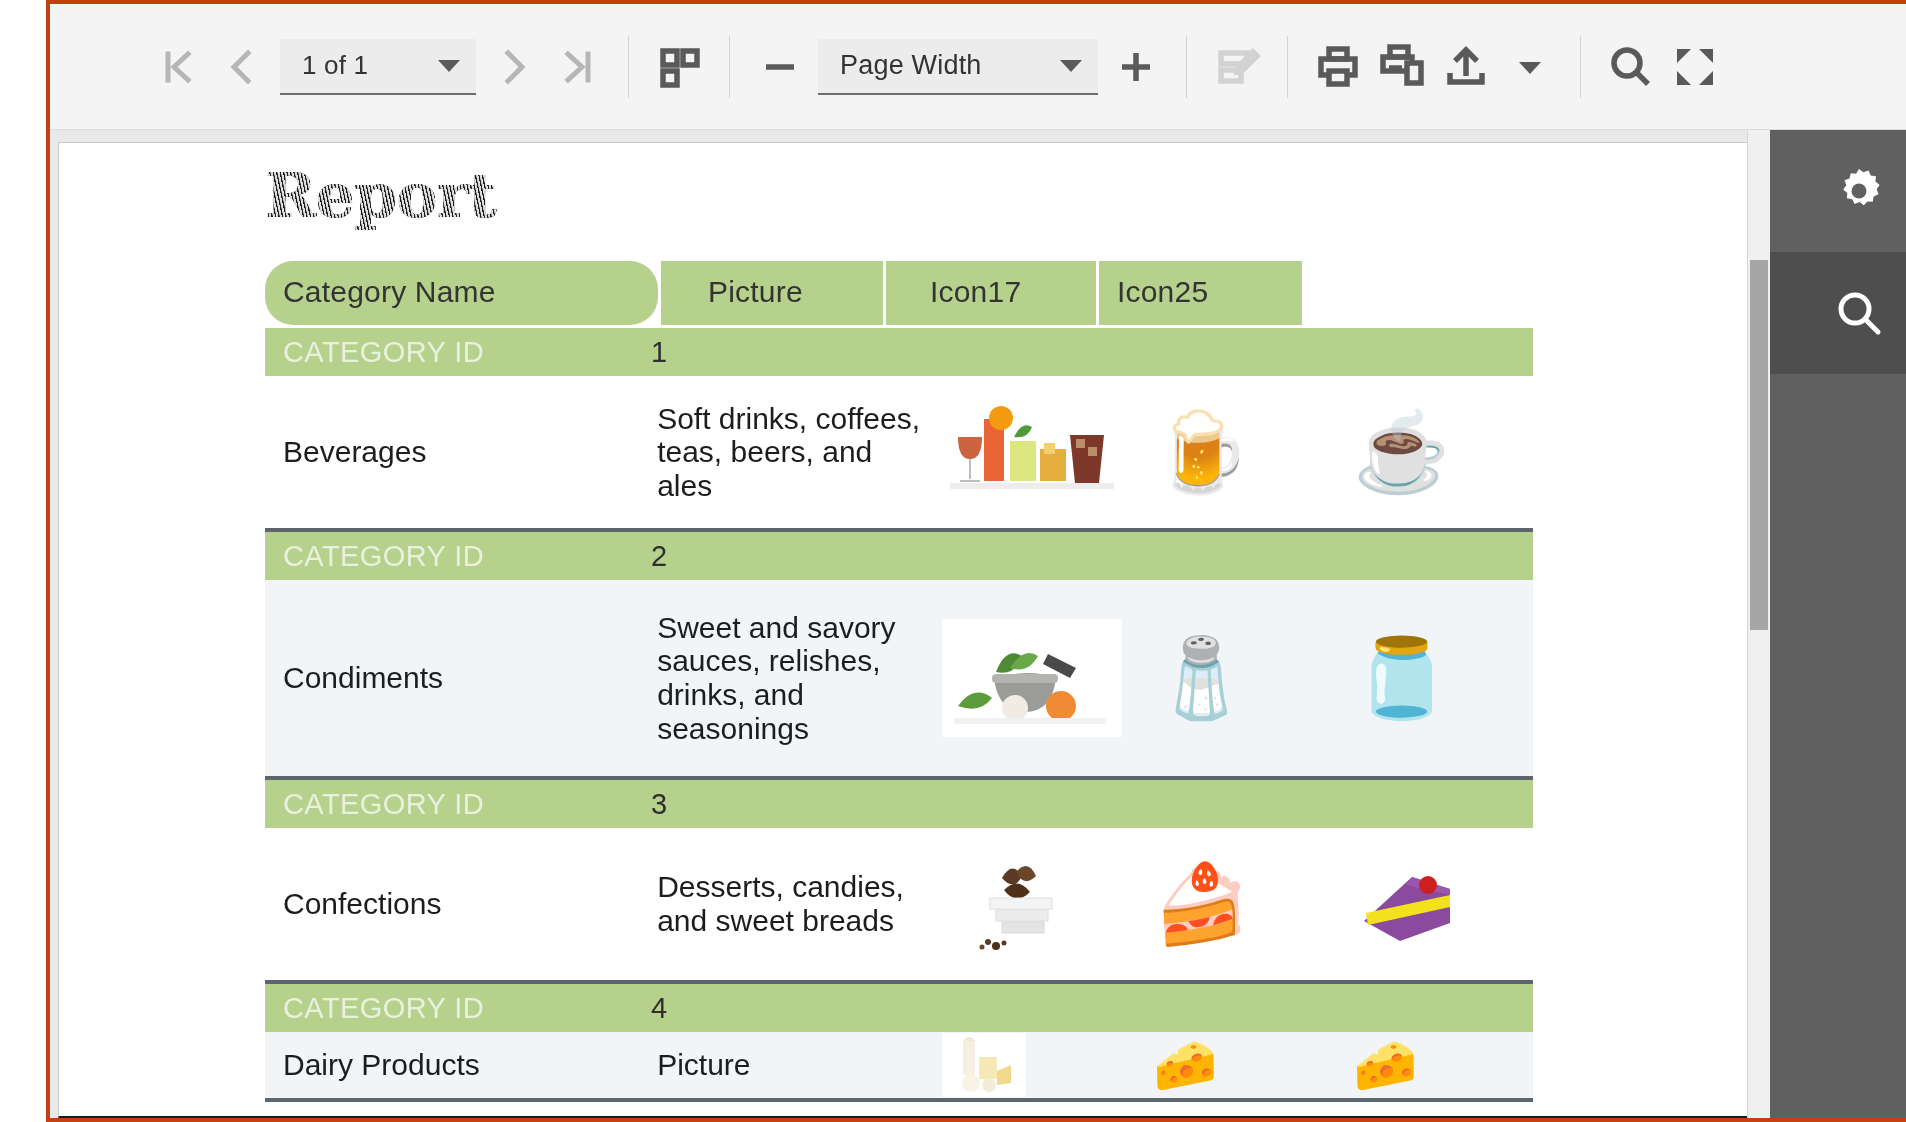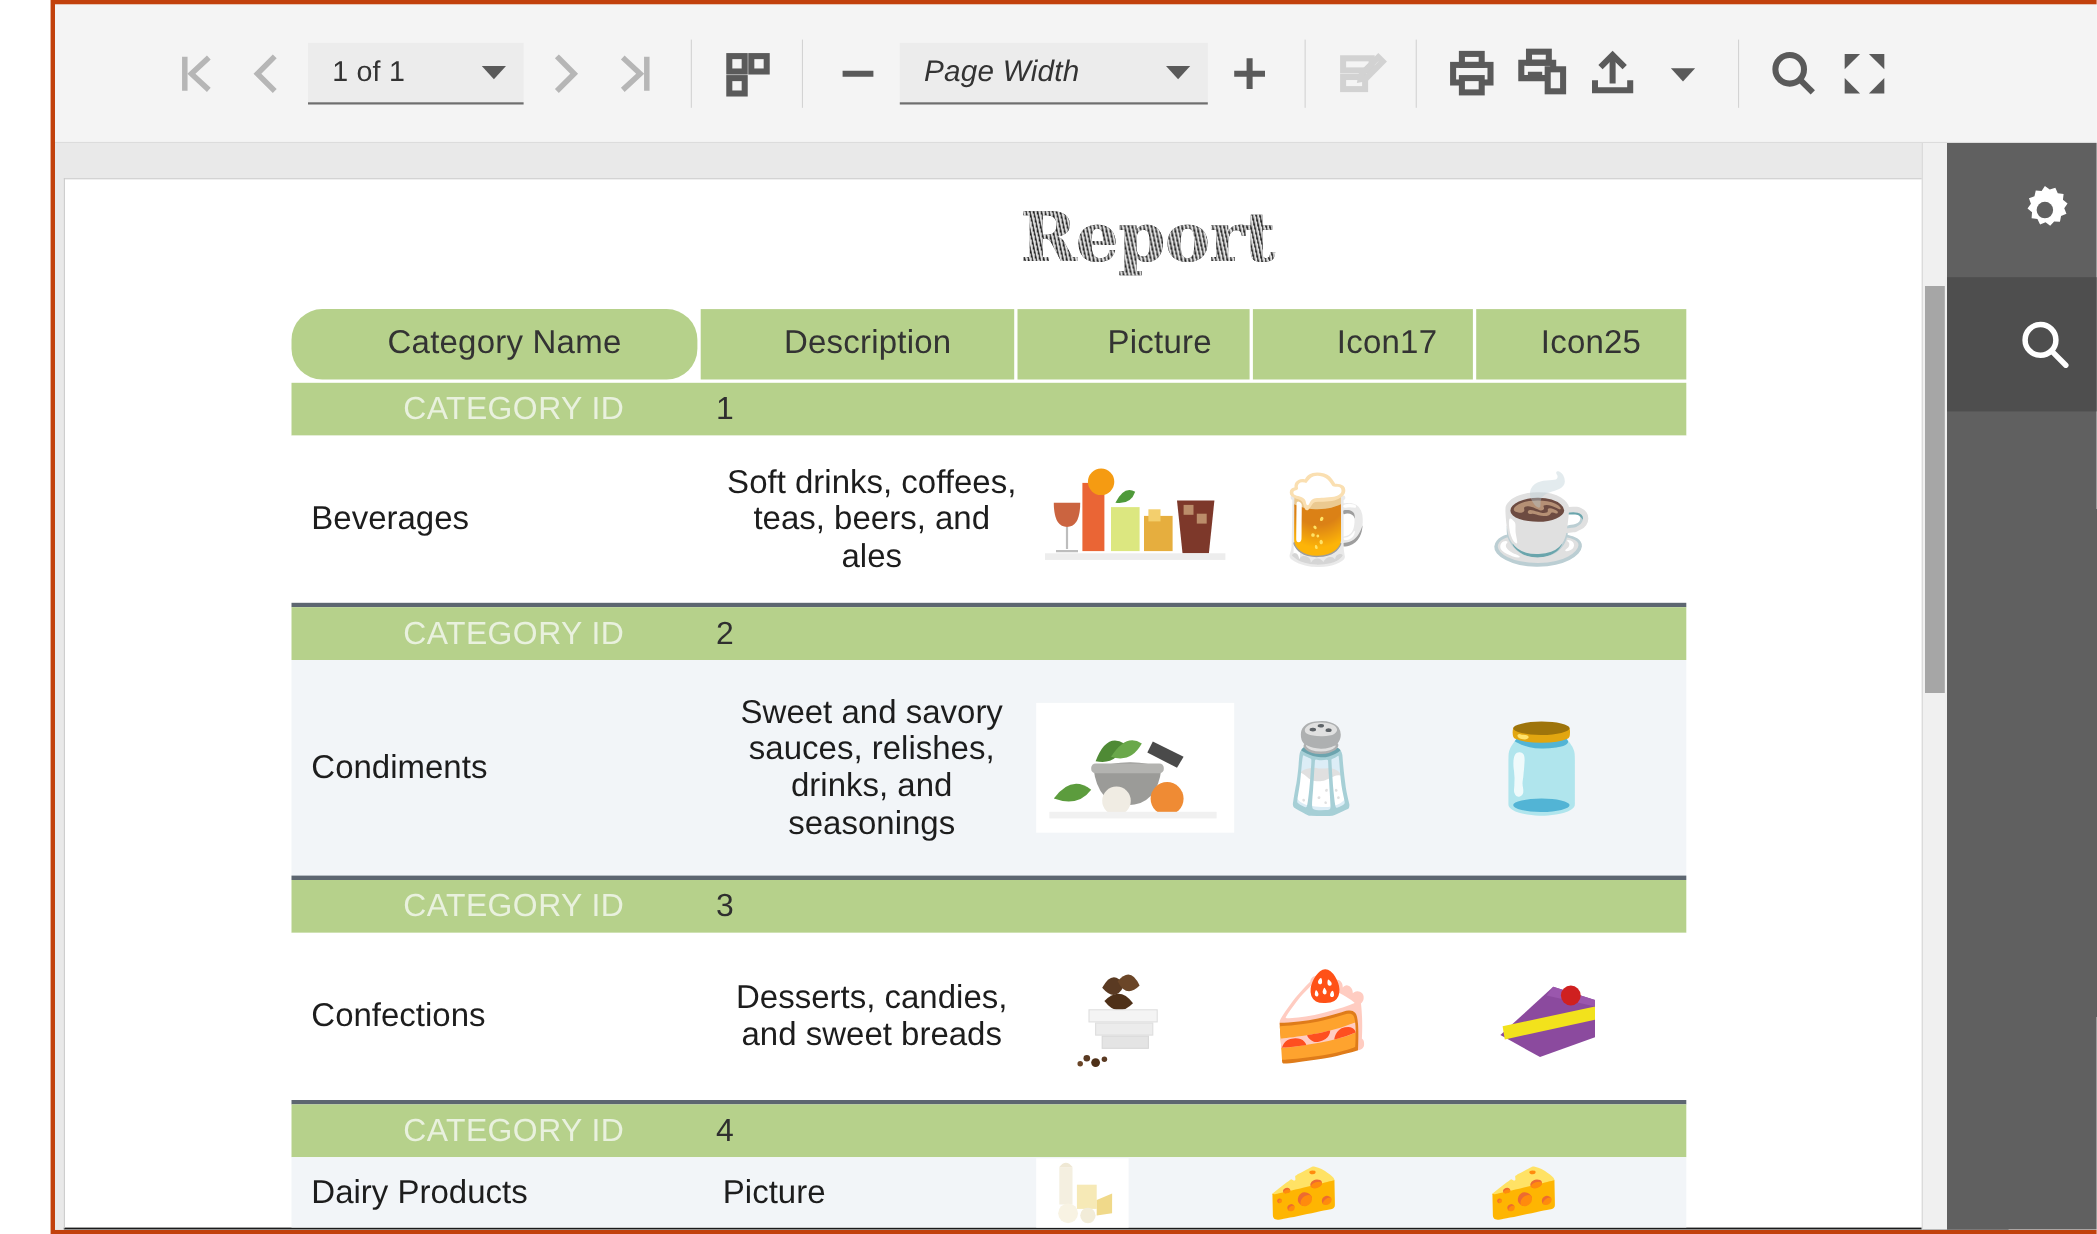--- a/index.html
+++ b/index.html
@@ -54,39 +54,38 @@
   .combo .val{
     font-size:26px;color:#333;letter-spacing:.2px;white-space:nowrap;
   }
   .combo .caret{
     width:0;height:0;margin-left:26px;
     border-left:11px solid transparent;border-right:11px solid transparent;
     border-top:12px solid #5a5a5a;
   }
   .combo-page{width:196px;}
   .combo-zoom{width:280px;}
-  .combo-zoom .val{font-size:27px;font-style:italic;}
+  .combo-zoom .val{font-size:27px;}
 
   
   .viewer{
     position:absolute;left:0;top:126px;right:0;bottom:0;
     background:#e9e9e9;
     overflow:hidden;
   }
   .page-scroll{
     position:absolute;left:0;top:0;right:178px;bottom:0;
     background:#e9e9e9;
   }
   .doc-page{
-    position:absolute;left:8px;top:32px;width:1768px;bottom:0;
+    position:absolute;left:8px;top:12px;width:1768px;bottom:0;
     background:#ffffff;
     border:1px solid #c9c9c9;border-bottom:2px solid #1a1a1a;
     box-sizing:border-box;
     overflow:hidden;
-    text-align:center;
   }
   .report-title{
     margin:22px 0 0 206px;
     font-family:"DejaVu Serif", serif;
     font-size:62px;font-weight:700;color:#2b2b2b;
     letter-spacing:-1px;
     line-height:1;
     background:
       repeating-linear-gradient(78deg,#1d1d1d 0px,#1d1d1d 1px,rgba(255,255,255,.85) 1.6px,rgba(255,255,255,.85) 3.4px),
       #2b2b2b;
@@ -346,21 +345,20 @@
       <div class="doc-page">
 
         <div class="title-wrap">
           <div class="report-title">Report</div>
         </div>
 
         <div class="rtable">
 
           <div class="hdr-row">
             <div class="hdr-cell c-name">Category Name</div>
-            <div class="hdr-cell c-desc">Description</div>
             <div class="hdr-cell c-pic">Picture</div>
             <div class="hdr-cell c-i17">Icon17</div>
             <div class="hdr-cell c-i25">Icon25</div>
           </div>
 
           <div class="grp-row">
             <span class="grp-label">CATEGORY ID</span>
             <span class="grp-value">1</span>
           </div>
           <div class="data-row plain" style="height:152px">

